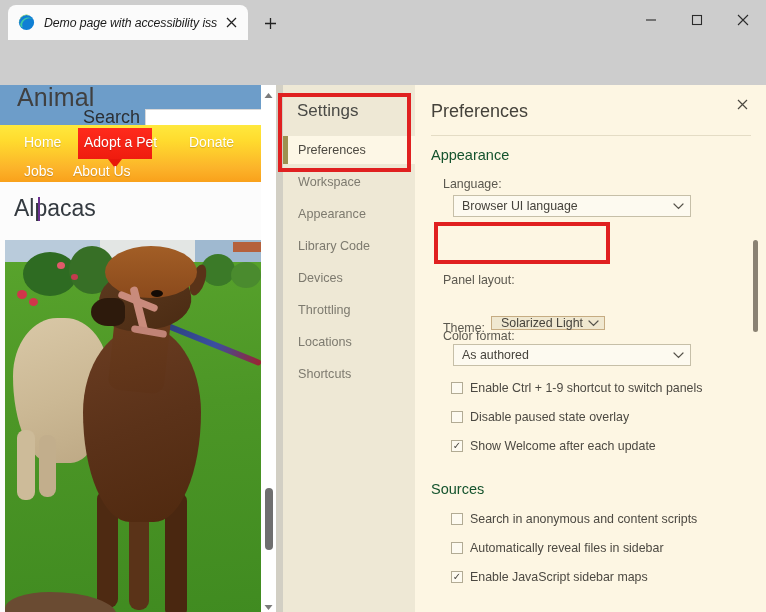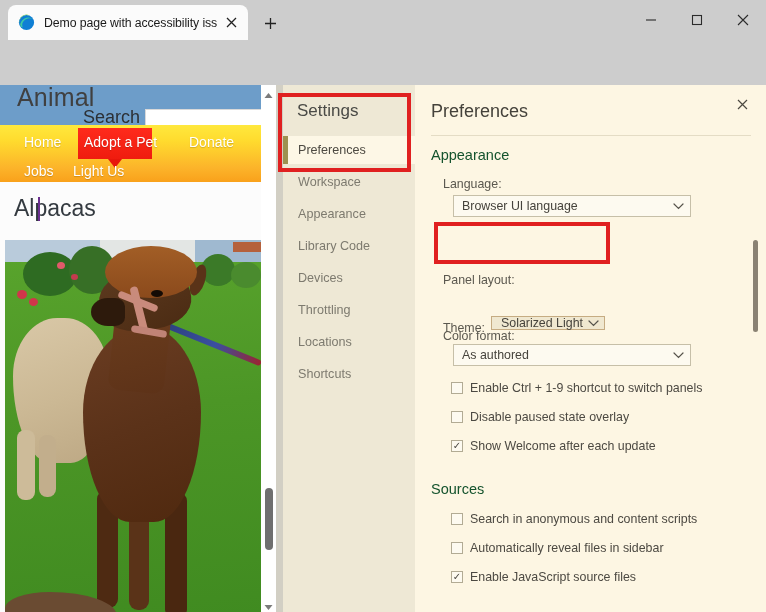--- a/index.html
+++ b/index.html
@@ -9,21 +9,21 @@
     background:#ffffff;
     -webkit-font-smoothing:antialiased;
   }
   .app{position:relative;width:766px;height:612px;overflow:hidden;background:#cfcfcf;}
 
   
   .titlebar{position:absolute;left:0;top:0;width:766px;height:40px;background:#cdcdcd;}
   .tab{
     position:absolute;left:8px;top:5px;width:240px;height:35px;
     background:#fbfbfb;border-radius:8px 8px 0 0;
-    display:flex;align-items:center;padding:0 6px 0 10px;box-sizing:border-box;
+    display:flex;align-items:center;padding:0 6px 0 10px;box-sizing:border-box;font-style:italic;
   }
   .tab-favicon{width:17px;height:17px;flex:0 0 17px;position:relative;margin-right:9px;}
   .tab-title{
     flex:1 1 auto;font-size:12.3px;color:#1b1b1b;white-space:nowrap;overflow:hidden;
     letter-spacing:-0.1px;
   }
   .tab-close{
     flex:0 0 22px;width:22px;height:22px;border-radius:4px;
     display:flex;align-items:center;justify-content:center;color:#2b2b2b;
     font-size:14px;line-height:1;
@@ -276,21 +276,21 @@
         <div class="search-box"></div>
       </div>
 
       <div class="nav">
         <div class="adopt-hl"></div>
         <div class="adopt-arrow"></div>
         <a class="nav-home">Home</a>
         <a class="nav-adopt">Adopt a Pet</a>
         <a class="nav-donate">Donate</a>
         <a class="nav-jobs">Jobs</a>
-        <a class="nav-about">Light Us</a>
+        <a class="nav-about">About Us</a>
       </div>
 
       <div class="page-h1">Alpacas</div>
       <div class="caret"></div>
 
       <div class="photo">
         <div class="ph-sky"></div>
         <div class="ph-house"></div>
         <div class="ph-house2"></div>
         <div class="ph-roof"></div>
@@ -433,21 +433,21 @@
       <div class="cb-row" style="left:36px;top:427px">
         <span class="cb"></span>
         <span>Search in anonymous and content scripts</span>
       </div>
       <div class="cb-row" style="left:36px;top:456px">
         <span class="cb"></span>
         <span>Automatically reveal files in sidebar</span>
       </div>
       <div class="cb-row" style="left:36px;top:485px">
         <span class="cb on"></span>
-        <span>Enable JavaScript source files</span>
+        <span>Enable JavaScript sidebar maps</span>
       </div>
 
       <div class="dt-sb"></div>
     </div>
   </div>
 
   <div class="hl hl-sidebar"></div>
   <div class="hl hl-theme"></div>
 </div>
 

